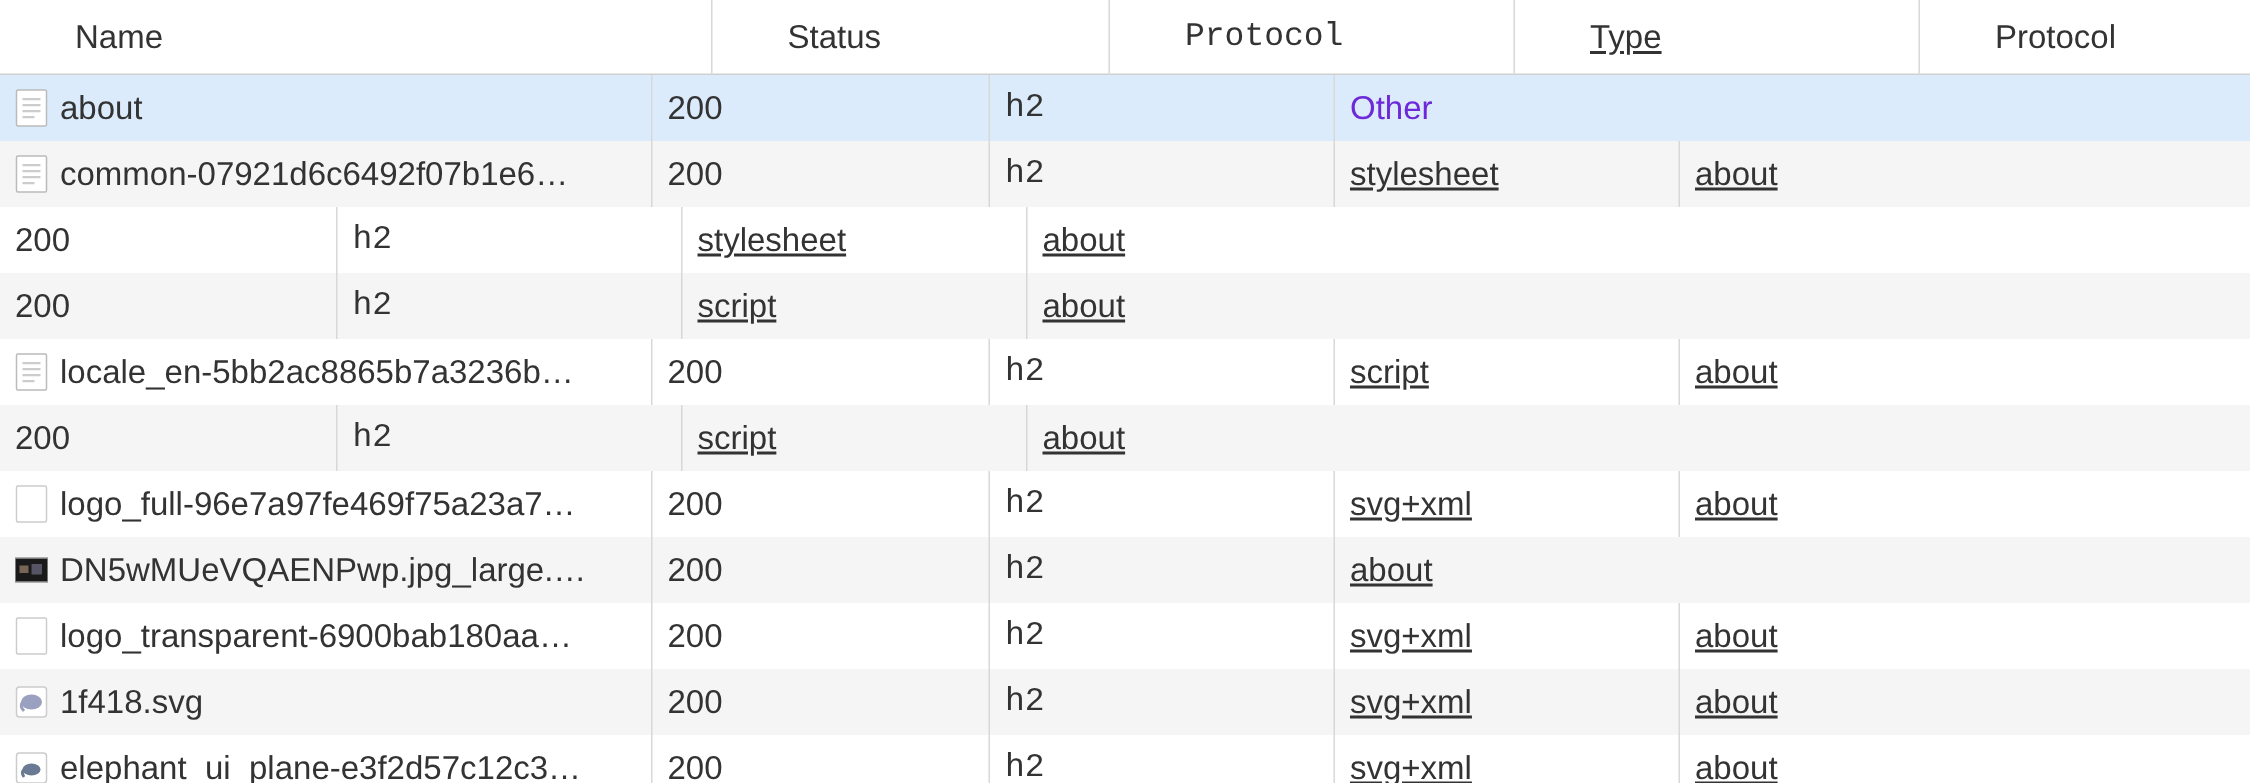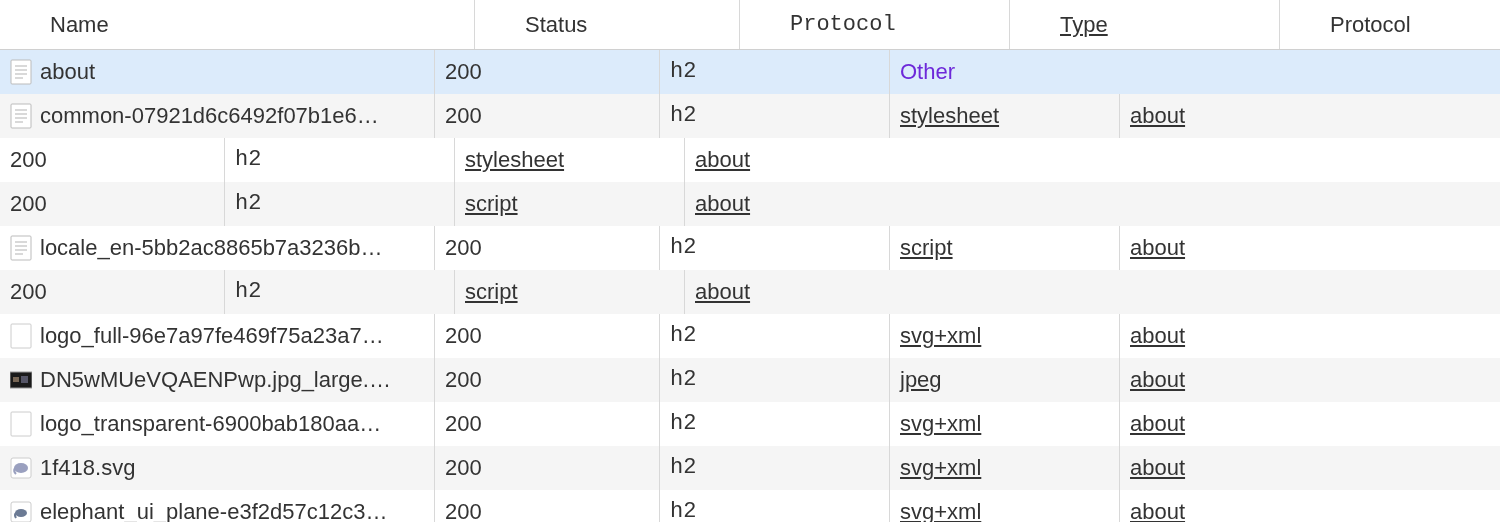--- a/index.html
+++ b/index.html
@@ -202,21 +202,20 @@
             <svg class="file-icon" viewBox="0 0 22 26">
               <rect x="0" y="5" width="22" height="16" fill="#1a1a1a" stroke="#999"></rect>
               <rect x="3" y="10" width="6" height="5" fill="#765"></rect>
               <rect x="11" y="9" width="7" height="7" fill="#556"></rect>
             </svg>
             <span class="name-text">DN5wMUeVQAENPwp.jpg_large.…</span>
           </div>
         </div>
         <div class="cell col-status">200</div>
         <div class="cell col-protocol">h2</div>
-        <div class="cell col-type">jpeg</div>
         <div class="cell col-initiator">
           <span class="initiator-link">about</span>
         </div>
       </div>
       <div class="body-row">
         <div class="cell col-name">
           <div class="name-cell">
             <svg class="file-icon" viewBox="0 0 22 26">
               <rect x="1" y="1" width="20" height="24" rx="1" fill="#fff" stroke="#ccc"></rect>
             </svg>

